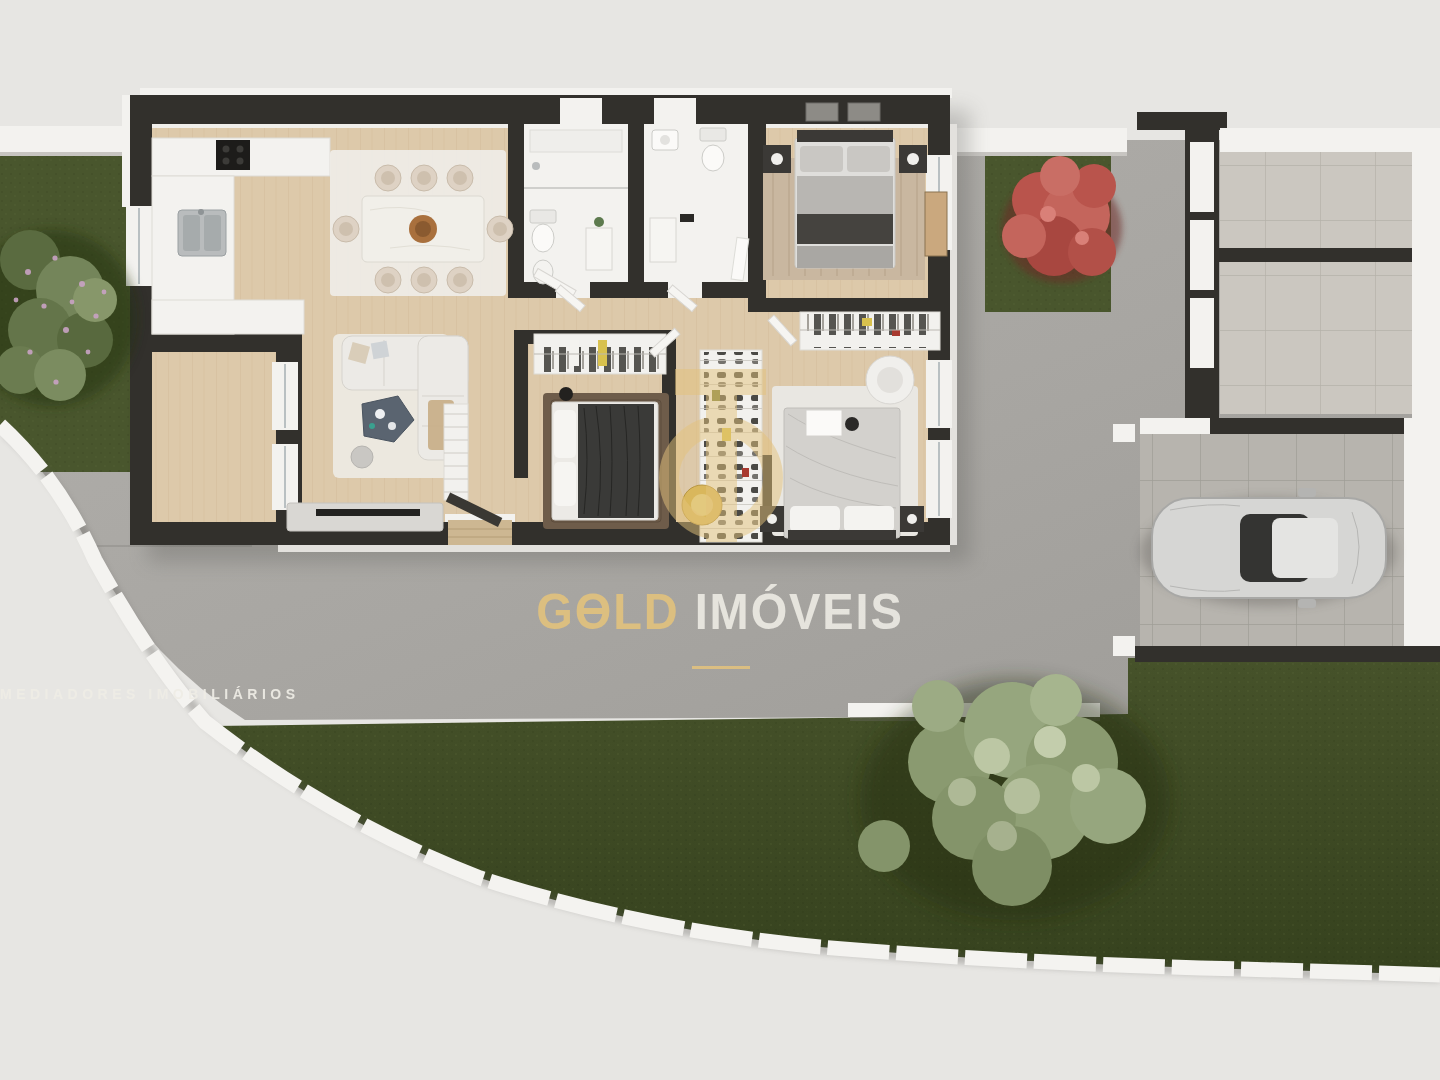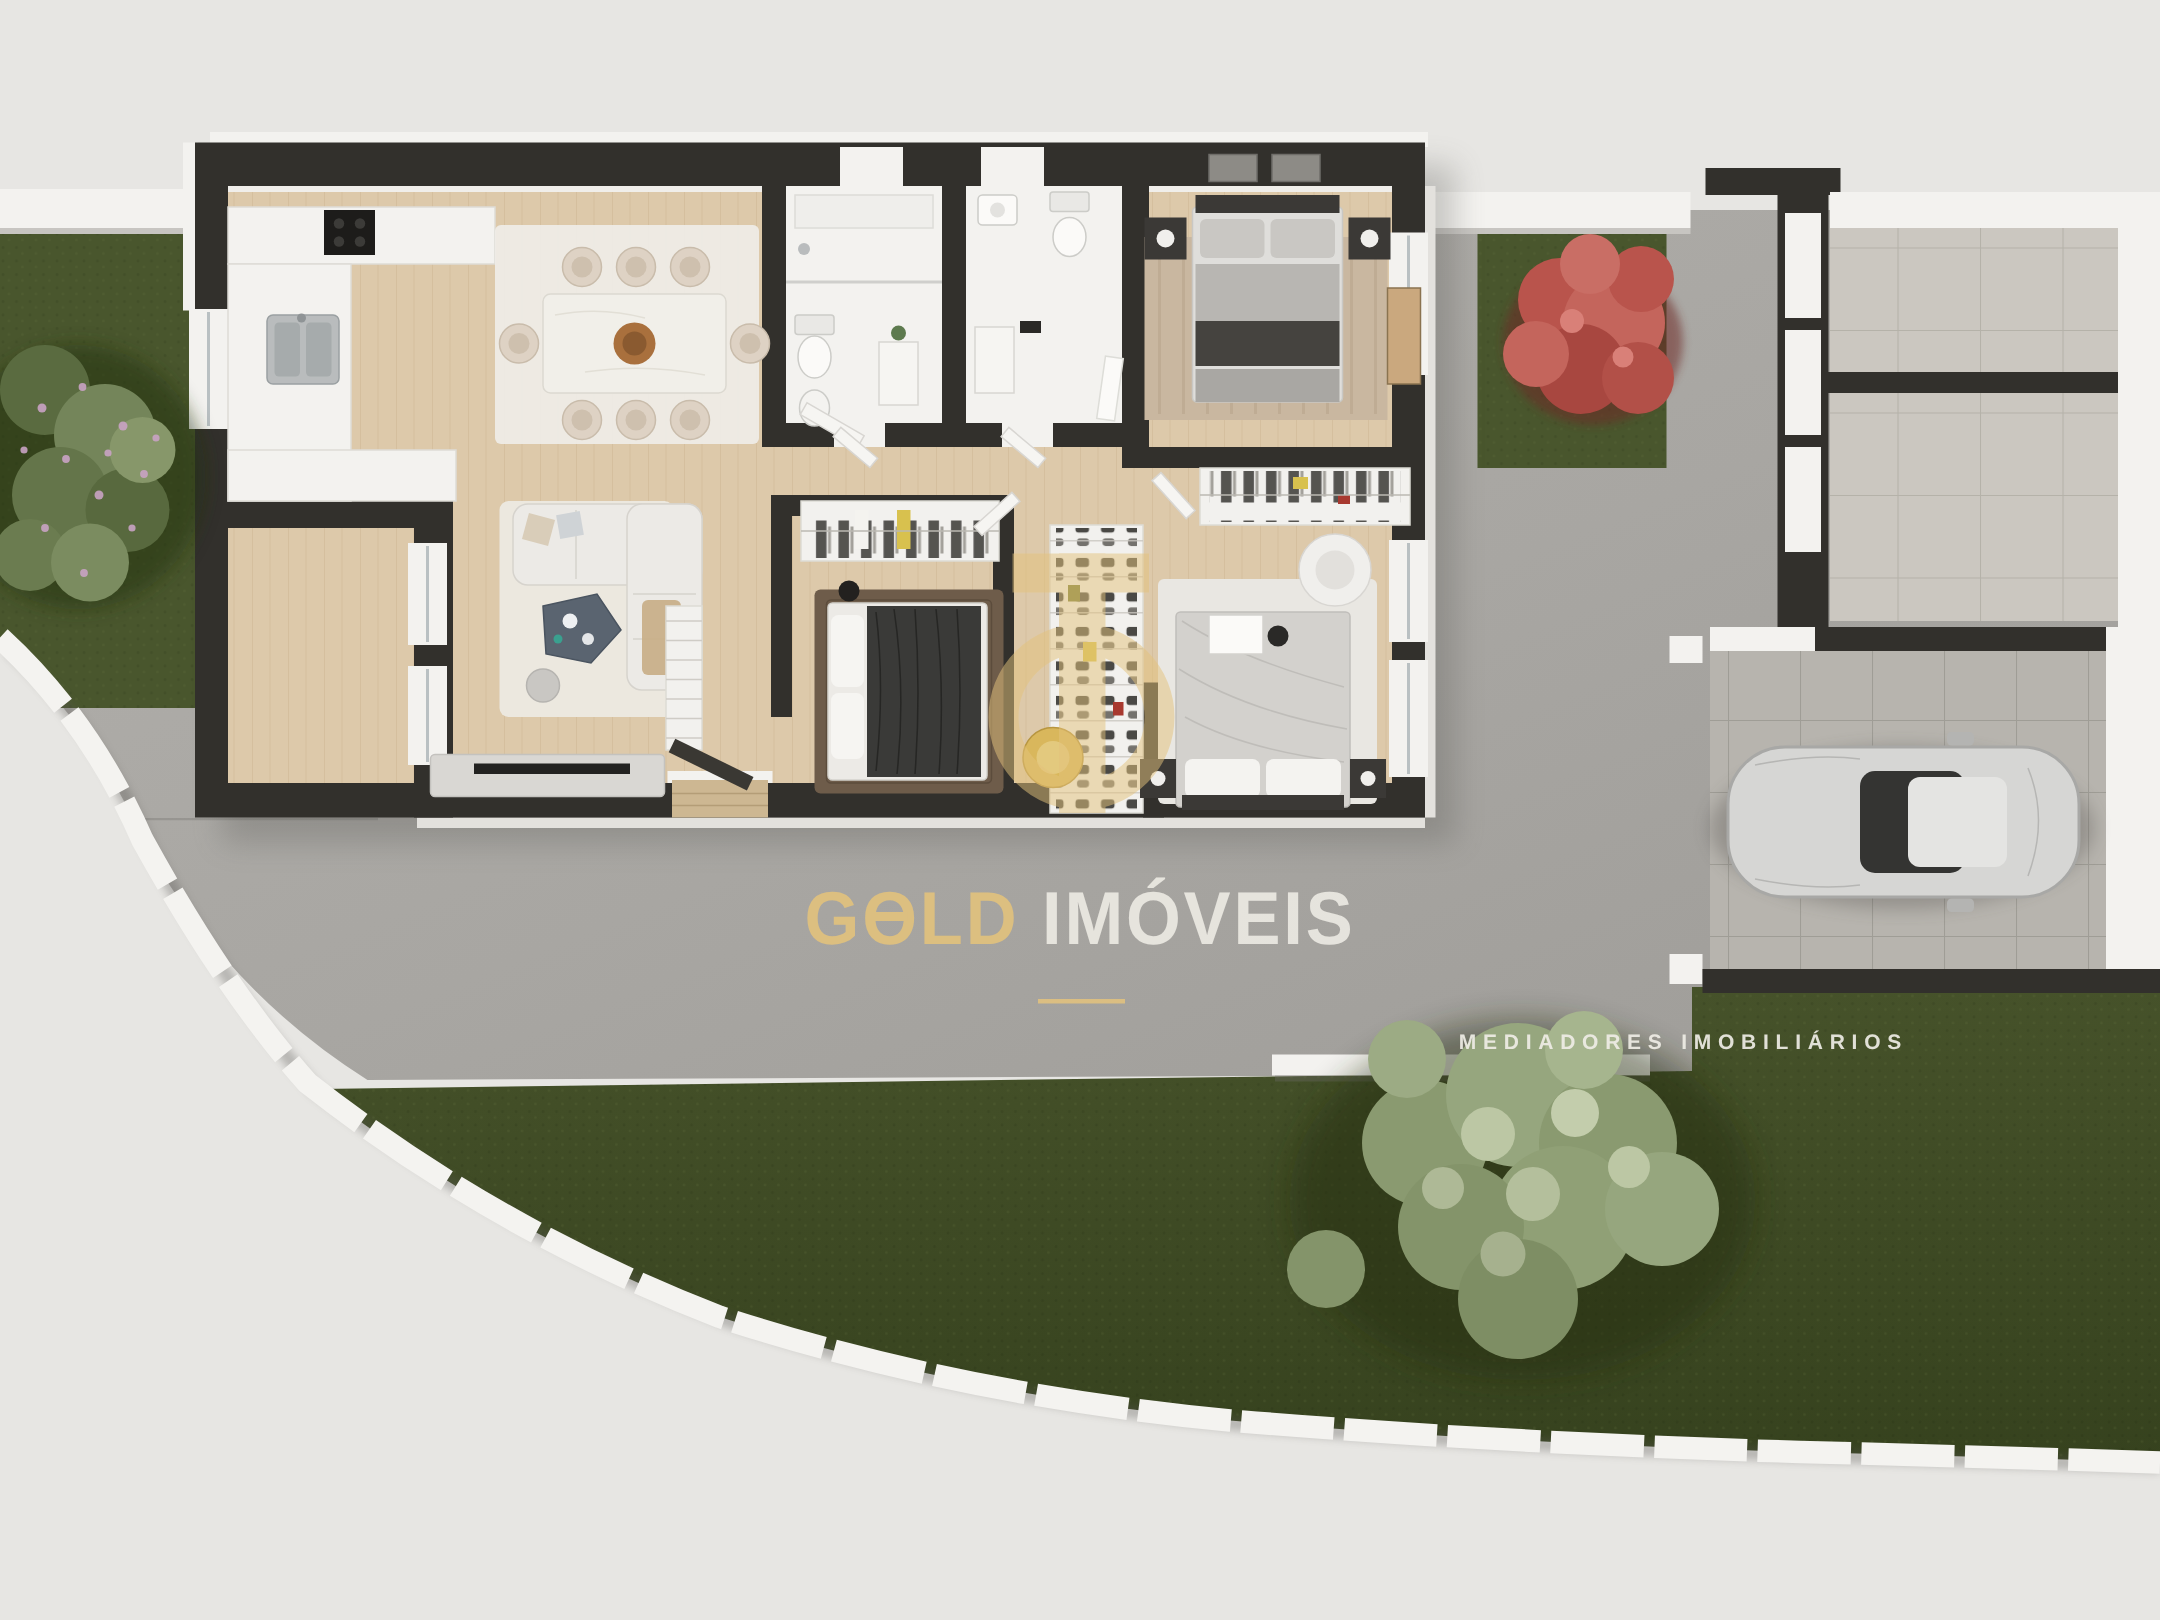--- a/index.html
+++ b/index.html
@@ -30,21 +30,21 @@
     position:absolute;left:0;top:584px;width:1440px;text-align:center;
     font-weight:bold;font-size:50px;letter-spacing:2px;line-height:56px;
     transform:scaleX(.94);opacity:.88;white-space:nowrap;
   }
   .brand-gold{color:var(--gold);}
   .brand-o{position:relative;display:inline-block;}
   .brand-o::after{content:"";position:absolute;left:20%;right:20%;top:42%;height:6px;background:var(--gold);}
   .brand-light{color:var(--cream);margin-left:16px;}
   .brand-divider{position:absolute;left:692px;top:666px;width:58px;height:3px;background:var(--gold);opacity:.85;}
   .brand-tagline{
-    position:absolute;left:0;top:686px;width:1272px;text-align:right;
+    position:absolute;left:0;top:686px;width:1272px;text-align:left;
     font-size:14px;font-weight:600;letter-spacing:4.5px;color:var(--cream);opacity:.92;
   }
 </style>
 </head>
 <body>
 
 <div class="scene">
 <svg viewBox="0 0 1440 1080" width="1440" height="1080">
   <defs>
     <linearGradient id="concreteGrad" x1="0" y1="0" x2="1" y2="1">

